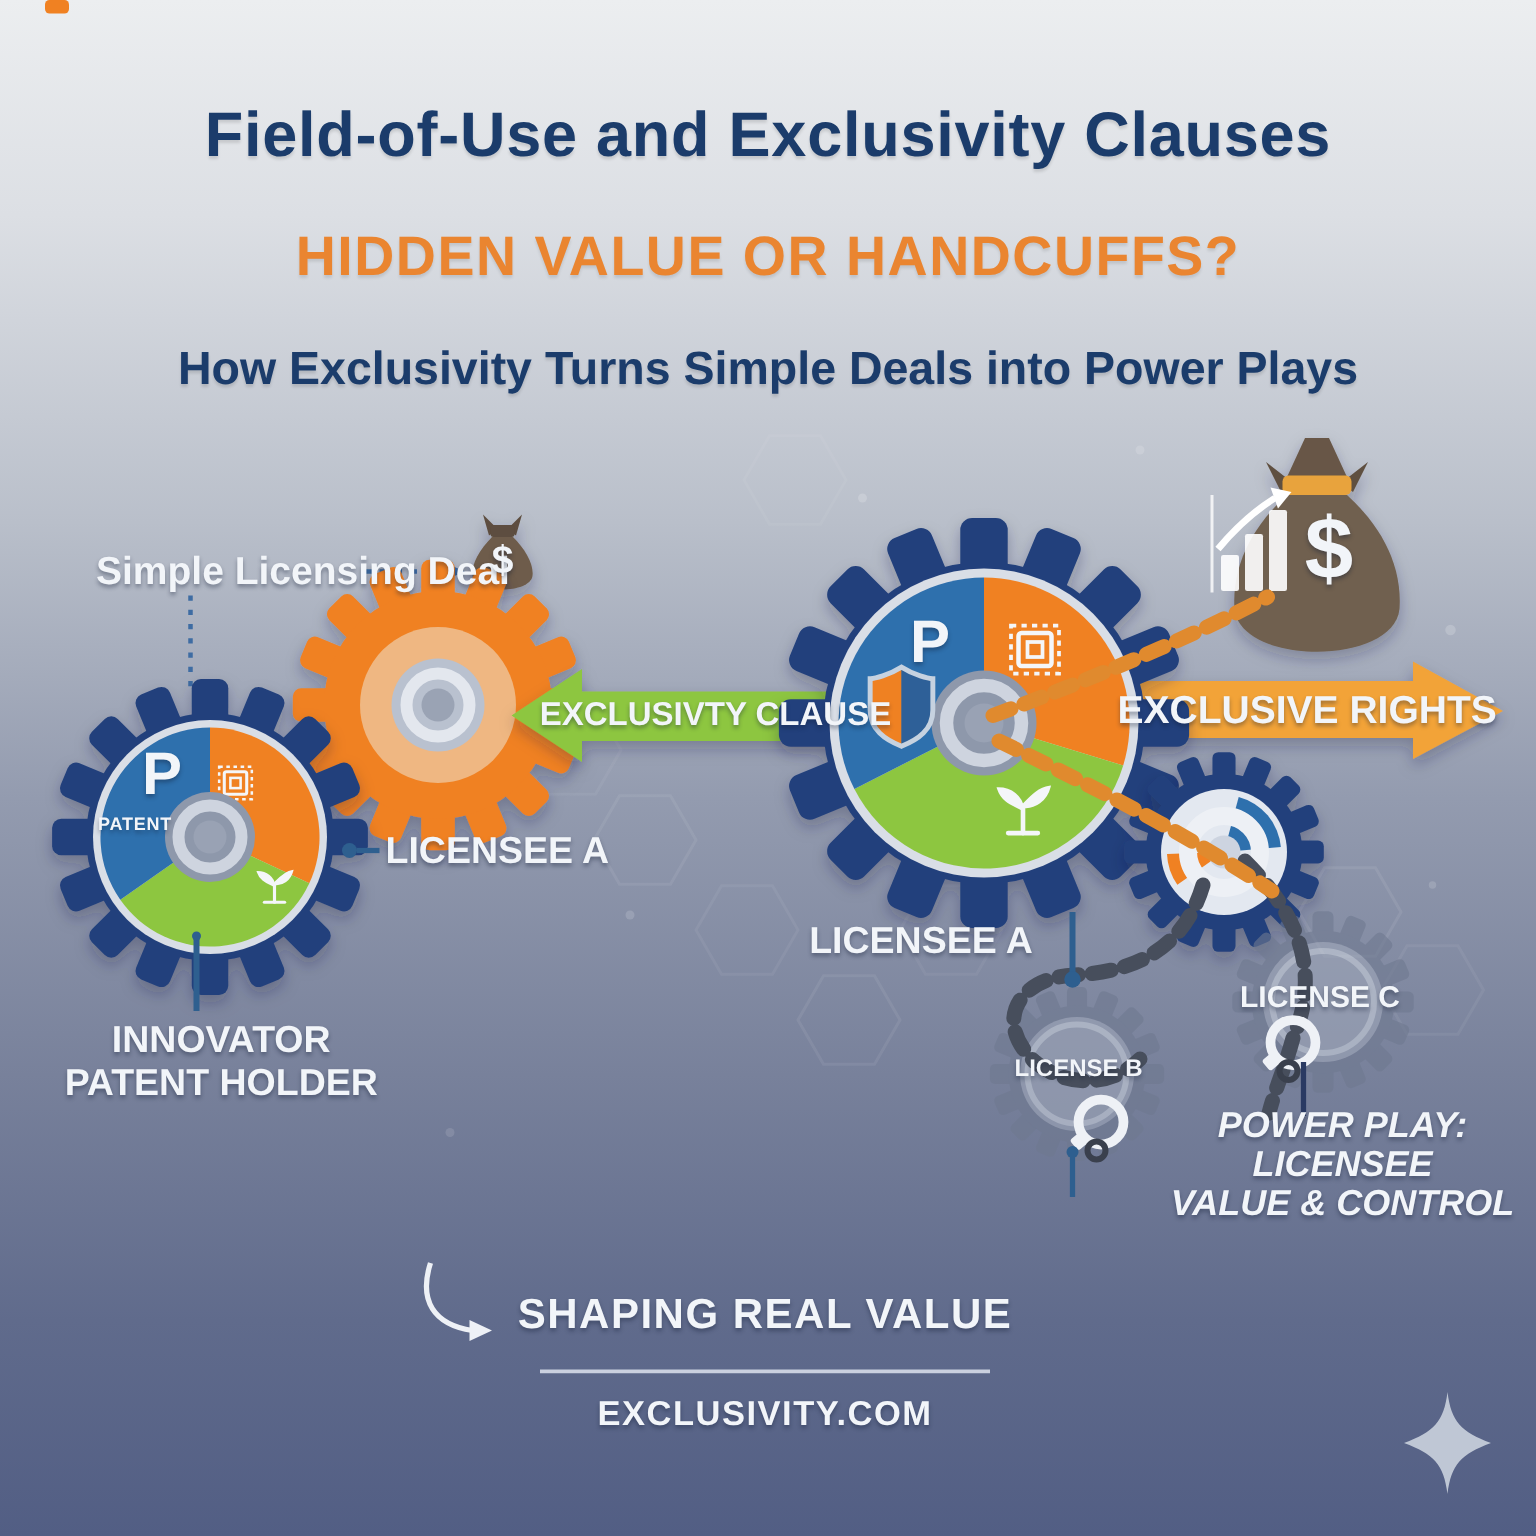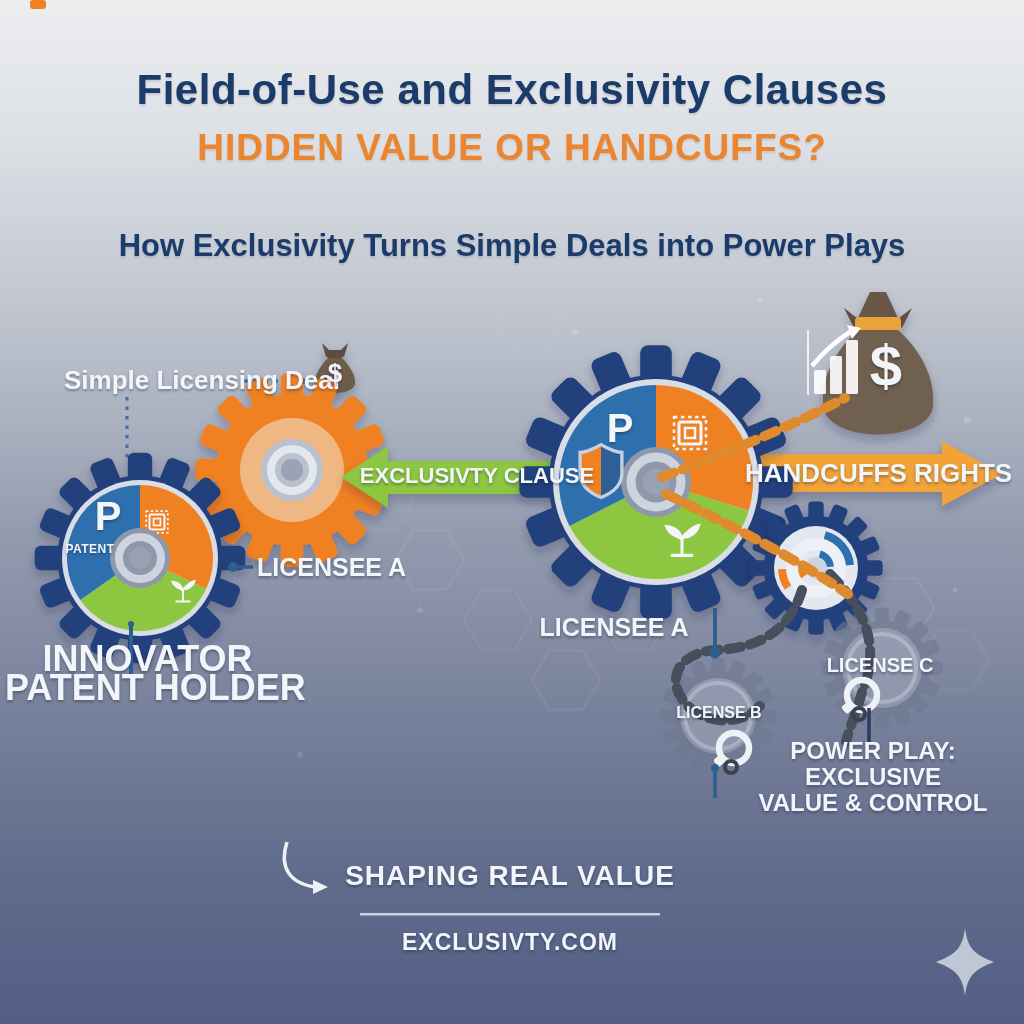--- a/index.html
+++ b/index.html
@@ -4,34 +4,34 @@
 <style>
   html,body{margin:0;padding:0;background:#333;}
   .stage{
     position:relative;width:1024px;height:1024px;overflow:hidden;
     font-family:"Liberation Sans",sans-serif;
     background:linear-gradient(180deg,#eceef0 0%,#dcdfe4 14%,#b9bfca 34%,#939baf 52%,#78819b 70%,#606b8c 86%,#525e84 100%);
   }
   .stage svg.art{position:absolute;left:0;top:0;width:1024px;height:1024px;}
   .txt{position:absolute;font-weight:700;white-space:nowrap;}
   .navy{color:#1b3c6b;text-shadow:0 2px 2px rgba(0,0,0,.12);}
-  .orange{color:#ea8530;text-shadow:0 2px 2px rgba(0,0,0,.10);}
+  .orange{color:#ea8530;text-shadow:0 2px 2px rgba(0,0,0,.10);margin-top:23px;}
   .white{color:#f2f5f9;text-shadow:0 2px 3px rgba(15,25,50,.38);}
   .center{text-align:center;}
   .t-title{top:66px;left:0;width:1024px;font-size:42px;letter-spacing:.5px;}
   .t-sub{top:127px;left:0;width:1024px;font-size:37px;letter-spacing:1px;}
   .t-tag{top:201px;left:0;width:1024px;font-size:31px;margin-top:27px;}
   .t-deal{left:64px;top:365px;font-size:26px;}
   .t-lic-a-left{left:257px;top:553px;font-size:25px;}
-  .t-innovator{left:5px;top:644px;width:285px;font-size:36px;line-height:29px;}
+  .t-innovator{left:5px;top:679px;width:285px;font-size:25px;line-height:29px;}
   .t-lic-a-center{left:494px;top:613px;width:240px;font-size:25px;}
   .t-lic-b{left:649px;top:704px;width:140px;font-size:16px;}
   .t-lic-c{left:810px;top:654px;width:140px;font-size:20px;}
   .t-blocked{left:599px;top:787px;width:240px;font-size:24px;line-height:27px;}
-  .t-power{left:753px;top:738px;width:240px;font-size:24px;line-height:26px;}
+  .t-power{left:775px;top:738px;width:240px;font-size:24px;line-height:26px;font-style:italic;}
   .t-clause{left:352px;top:463px;width:250px;font-size:22px;}
   .t-rights{left:745px;top:458px;width:250px;font-size:26px;}
   .t-shaping{left:310px;top:860px;width:400px;font-size:28px;letter-spacing:1px;}
   .t-site{left:335px;top:929px;width:350px;font-size:23px;letter-spacing:1px;}
   .t-p-left{left:87px;top:494px;width:42px;font-size:40px;}
   .t-patent{left:53px;top:542px;width:74px;font-size:12px;letter-spacing:.5px;}
   .t-p-big{left:597px;top:406px;width:46px;font-size:40px;}
   .t-usd-small{left:319px;top:358px;width:32px;font-size:26px;}
   .t-usd-big{left:852px;top:332px;width:68px;font-size:58px;}
 </style>
@@ -239,28 +239,28 @@
 <div class="txt white center t-usd-small">$</div>
 <div class="txt white center t-p-left">P</div>
 <div class="txt white center t-patent">PATENT</div>
 <div class="txt white t-lic-a-left">LICENSEE A</div>
 <div class="txt white center t-innovator">
   <div>INNOVATOR</div>
   <div>PATENT HOLDER</div>
 </div>
 
 <div class="txt white center t-clause">EXCLUSIVTY CLAUSE</div>
-<div class="txt white center t-rights">HANDCUFFS RIGHTS</div>
+<div class="txt white center t-rights">EXCLUSIVE RIGHTS</div>
 <div class="txt white center t-p-big">P</div>
 <div class="txt white center t-usd-big">$</div>
 <div class="txt white center t-lic-a-center">LICENSEE A</div>
 <div class="txt white center t-lic-b">LICENSE B</div>
 <div class="txt white center t-lic-c">LICENSE C</div>
 <div class="txt white center t-power">
   <div>POWER PLAY:</div>
-  <div>EXCLUSIVE</div>
+  <div>LICENSEE</div>
   <div>VALUE &amp; CONTROL</div>
 </div>
 
 <div class="txt white center t-shaping">SHAPING REAL VALUE</div>
-<div class="txt white center t-site">EXCLUSIVTY.COM</div>
+<div class="txt white center t-site">EXCLUSIVITY.COM</div>
 
 </div>
 
 </body></html>

